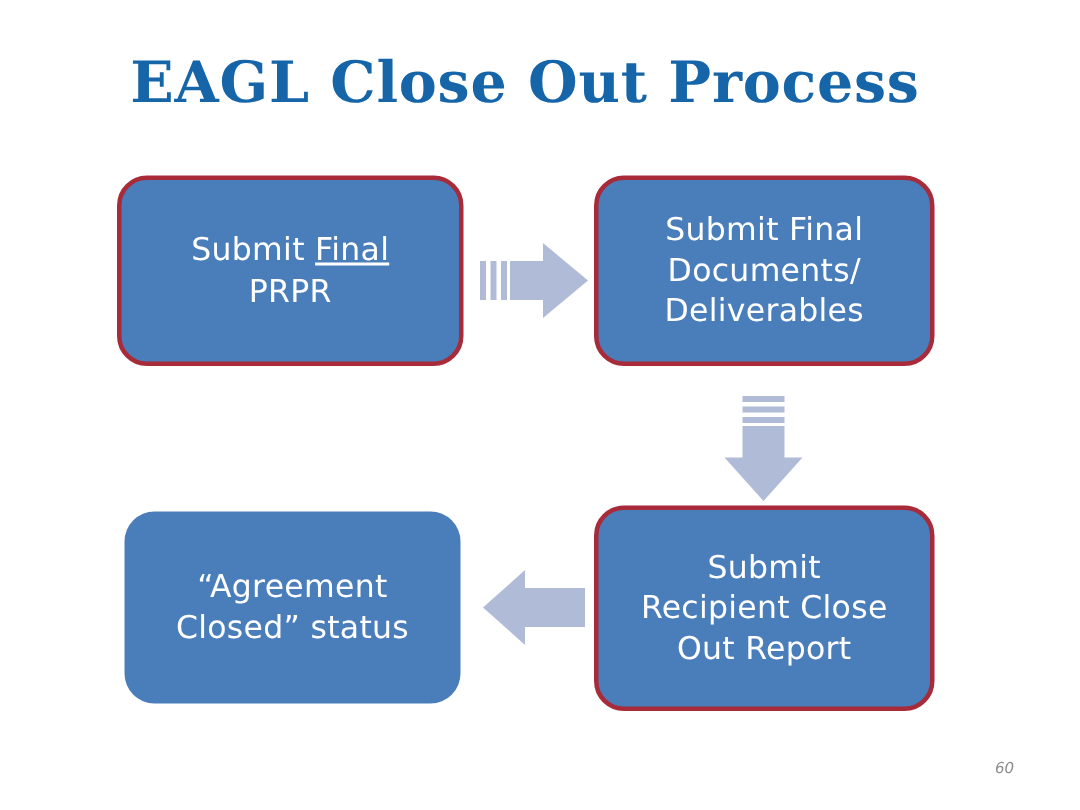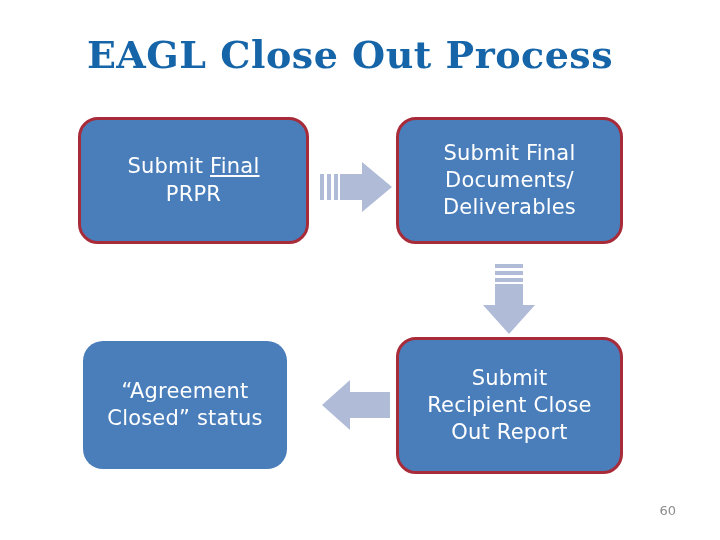--- a/index.html
+++ b/index.html
@@ -64,21 +64,21 @@
   }
   #box-docs {
     left: 396px;
     top: 117px;
     width: 227px;
     height: 127px;
   }
   #box-status {
     left: 83px;
     top: 341px;
-    width: 204px;
+    width: 224px;
     height: 128px;
   }
   #box-report {
     left: 396px;
     top: 337px;
     width: 227px;
     height: 137px;
   }
 
   .box-text {
@@ -113,22 +113,23 @@
     width: 70px;
     height: 54px;
   }
 
   
   .page-number {
     position: absolute;
     right: 44px;
     bottom: 22px;
     font-family: "DejaVu Sans", "Liberation Sans", sans-serif;
-    font-size: 13px;
+    font-size: 10px;
     color: #8C8C8C;
+    font-style: italic;
   }
 </style>
 </head>
 <body>
 
 <div class="slide">
 
   <div class="slide-title">EAGL Close Out Process</div>
 
   <div class="proc-box bordered" id="box-prpr">

